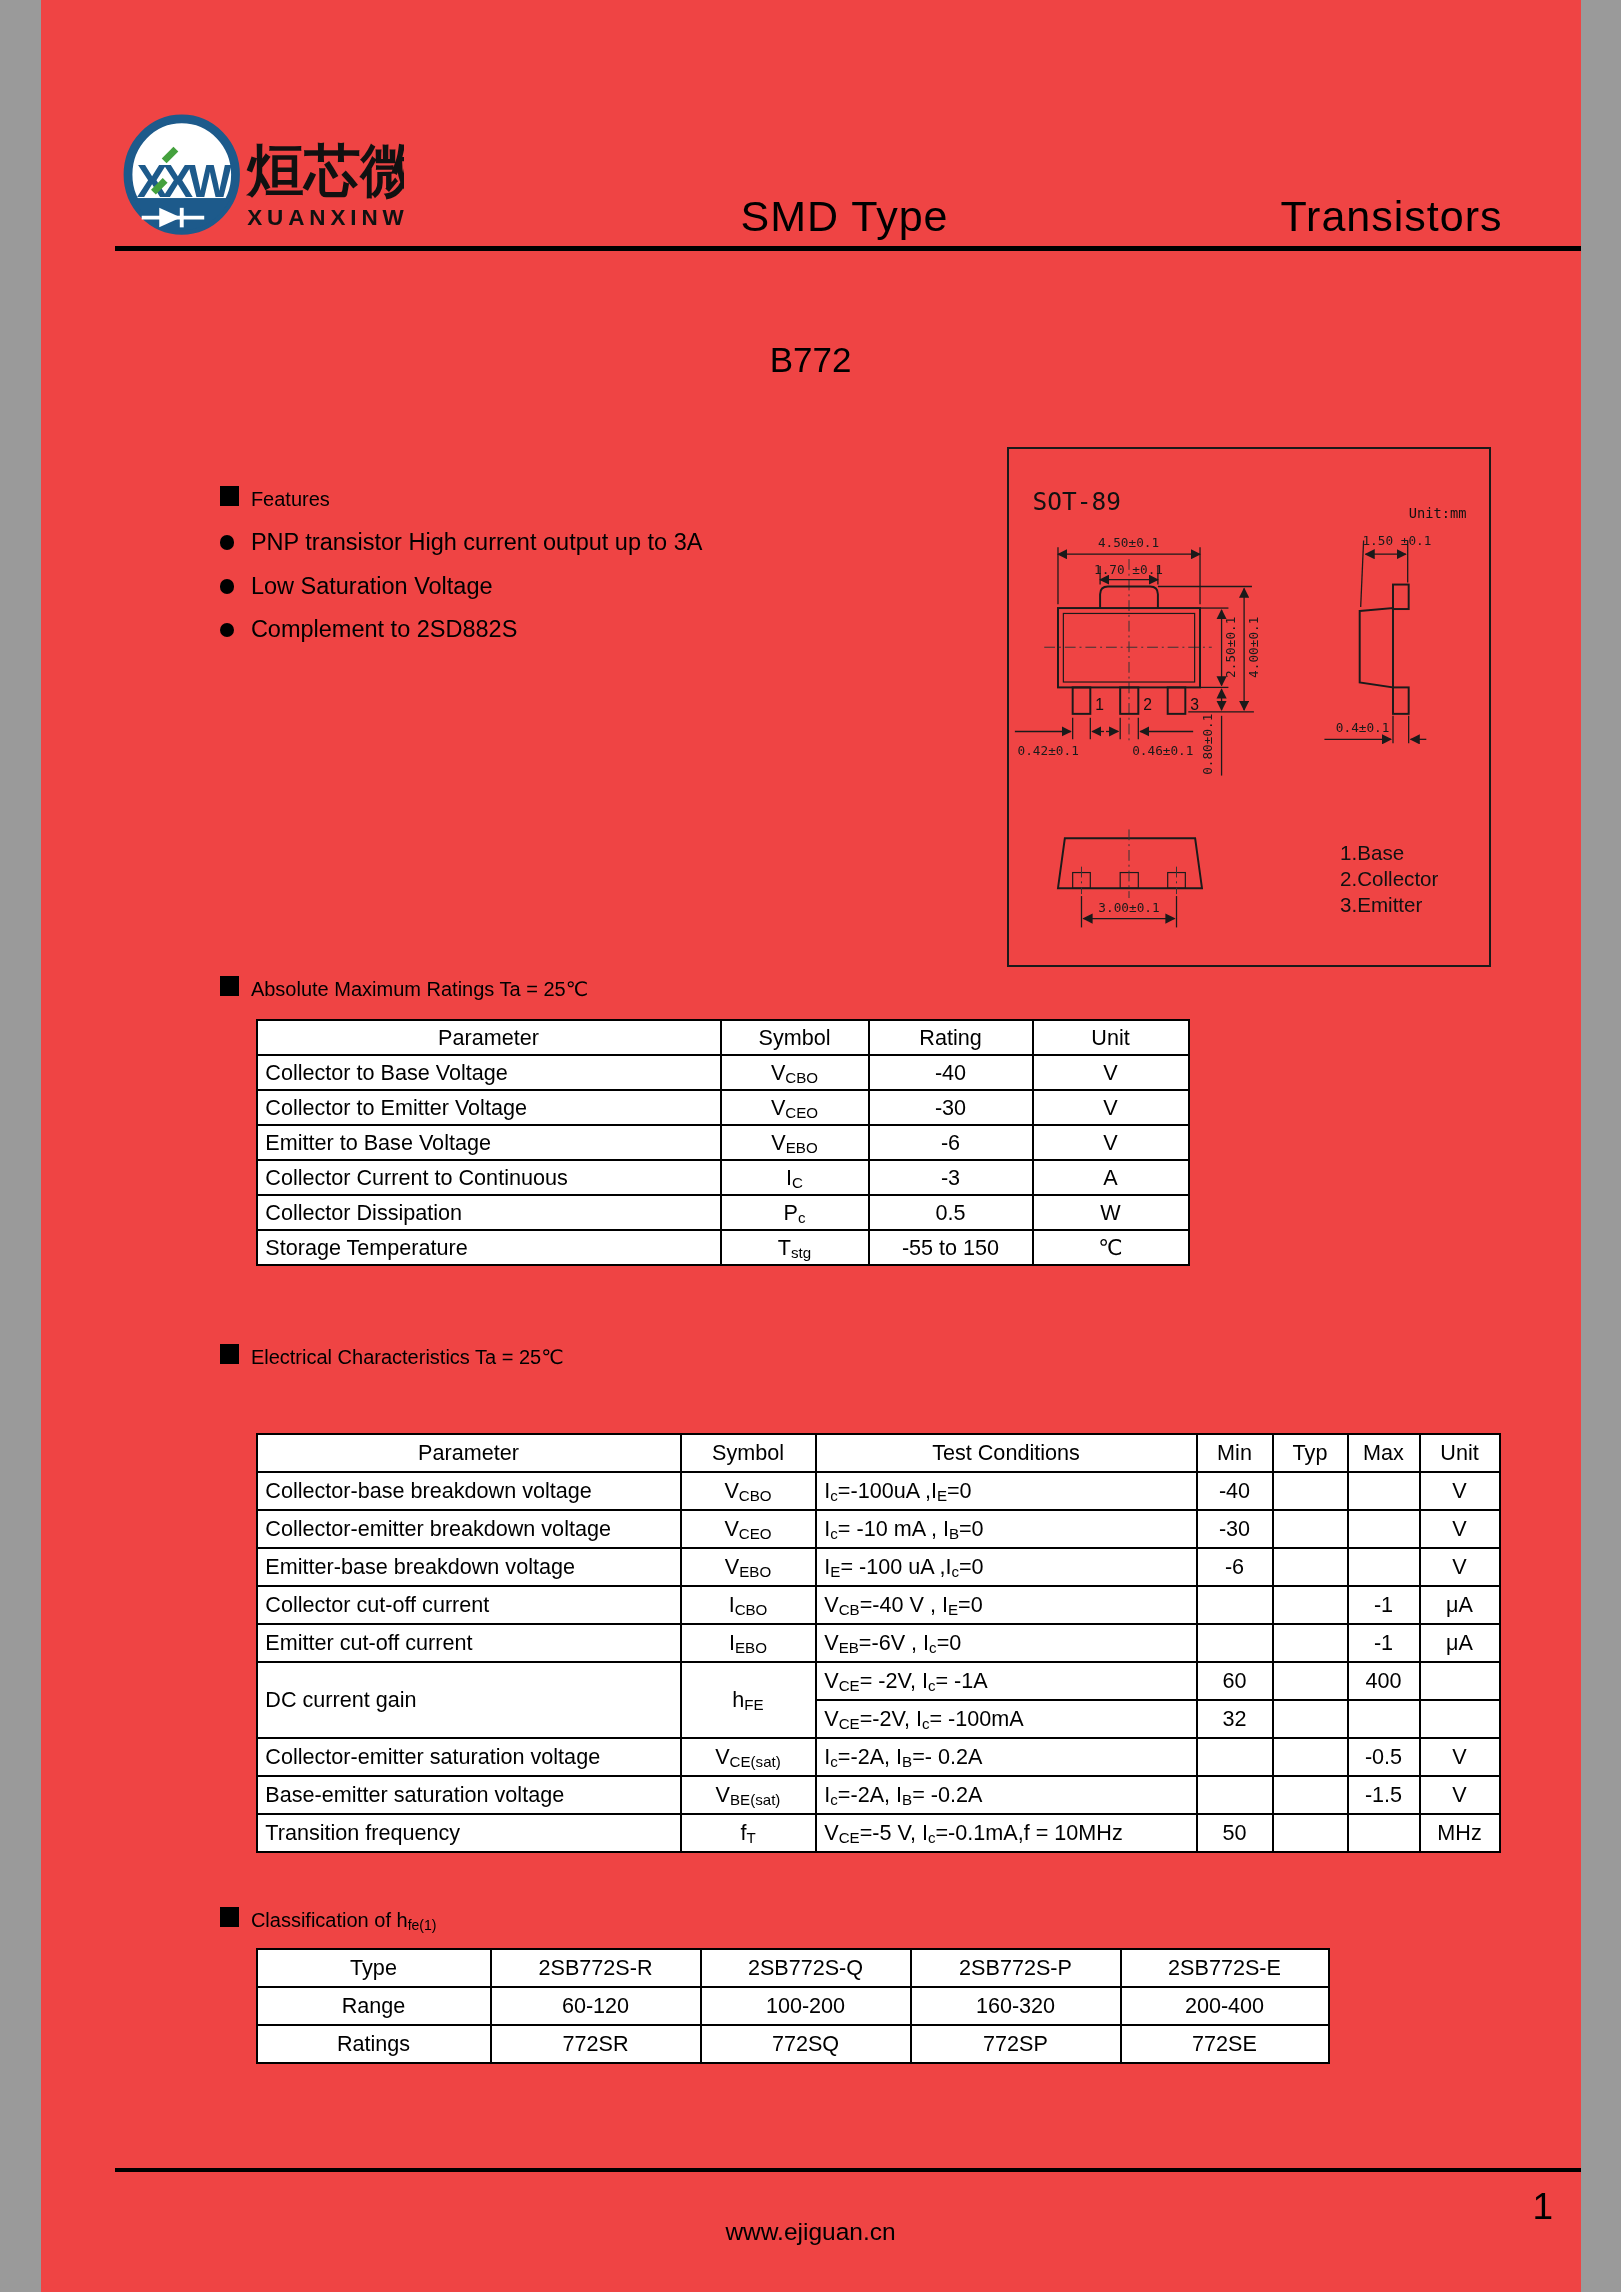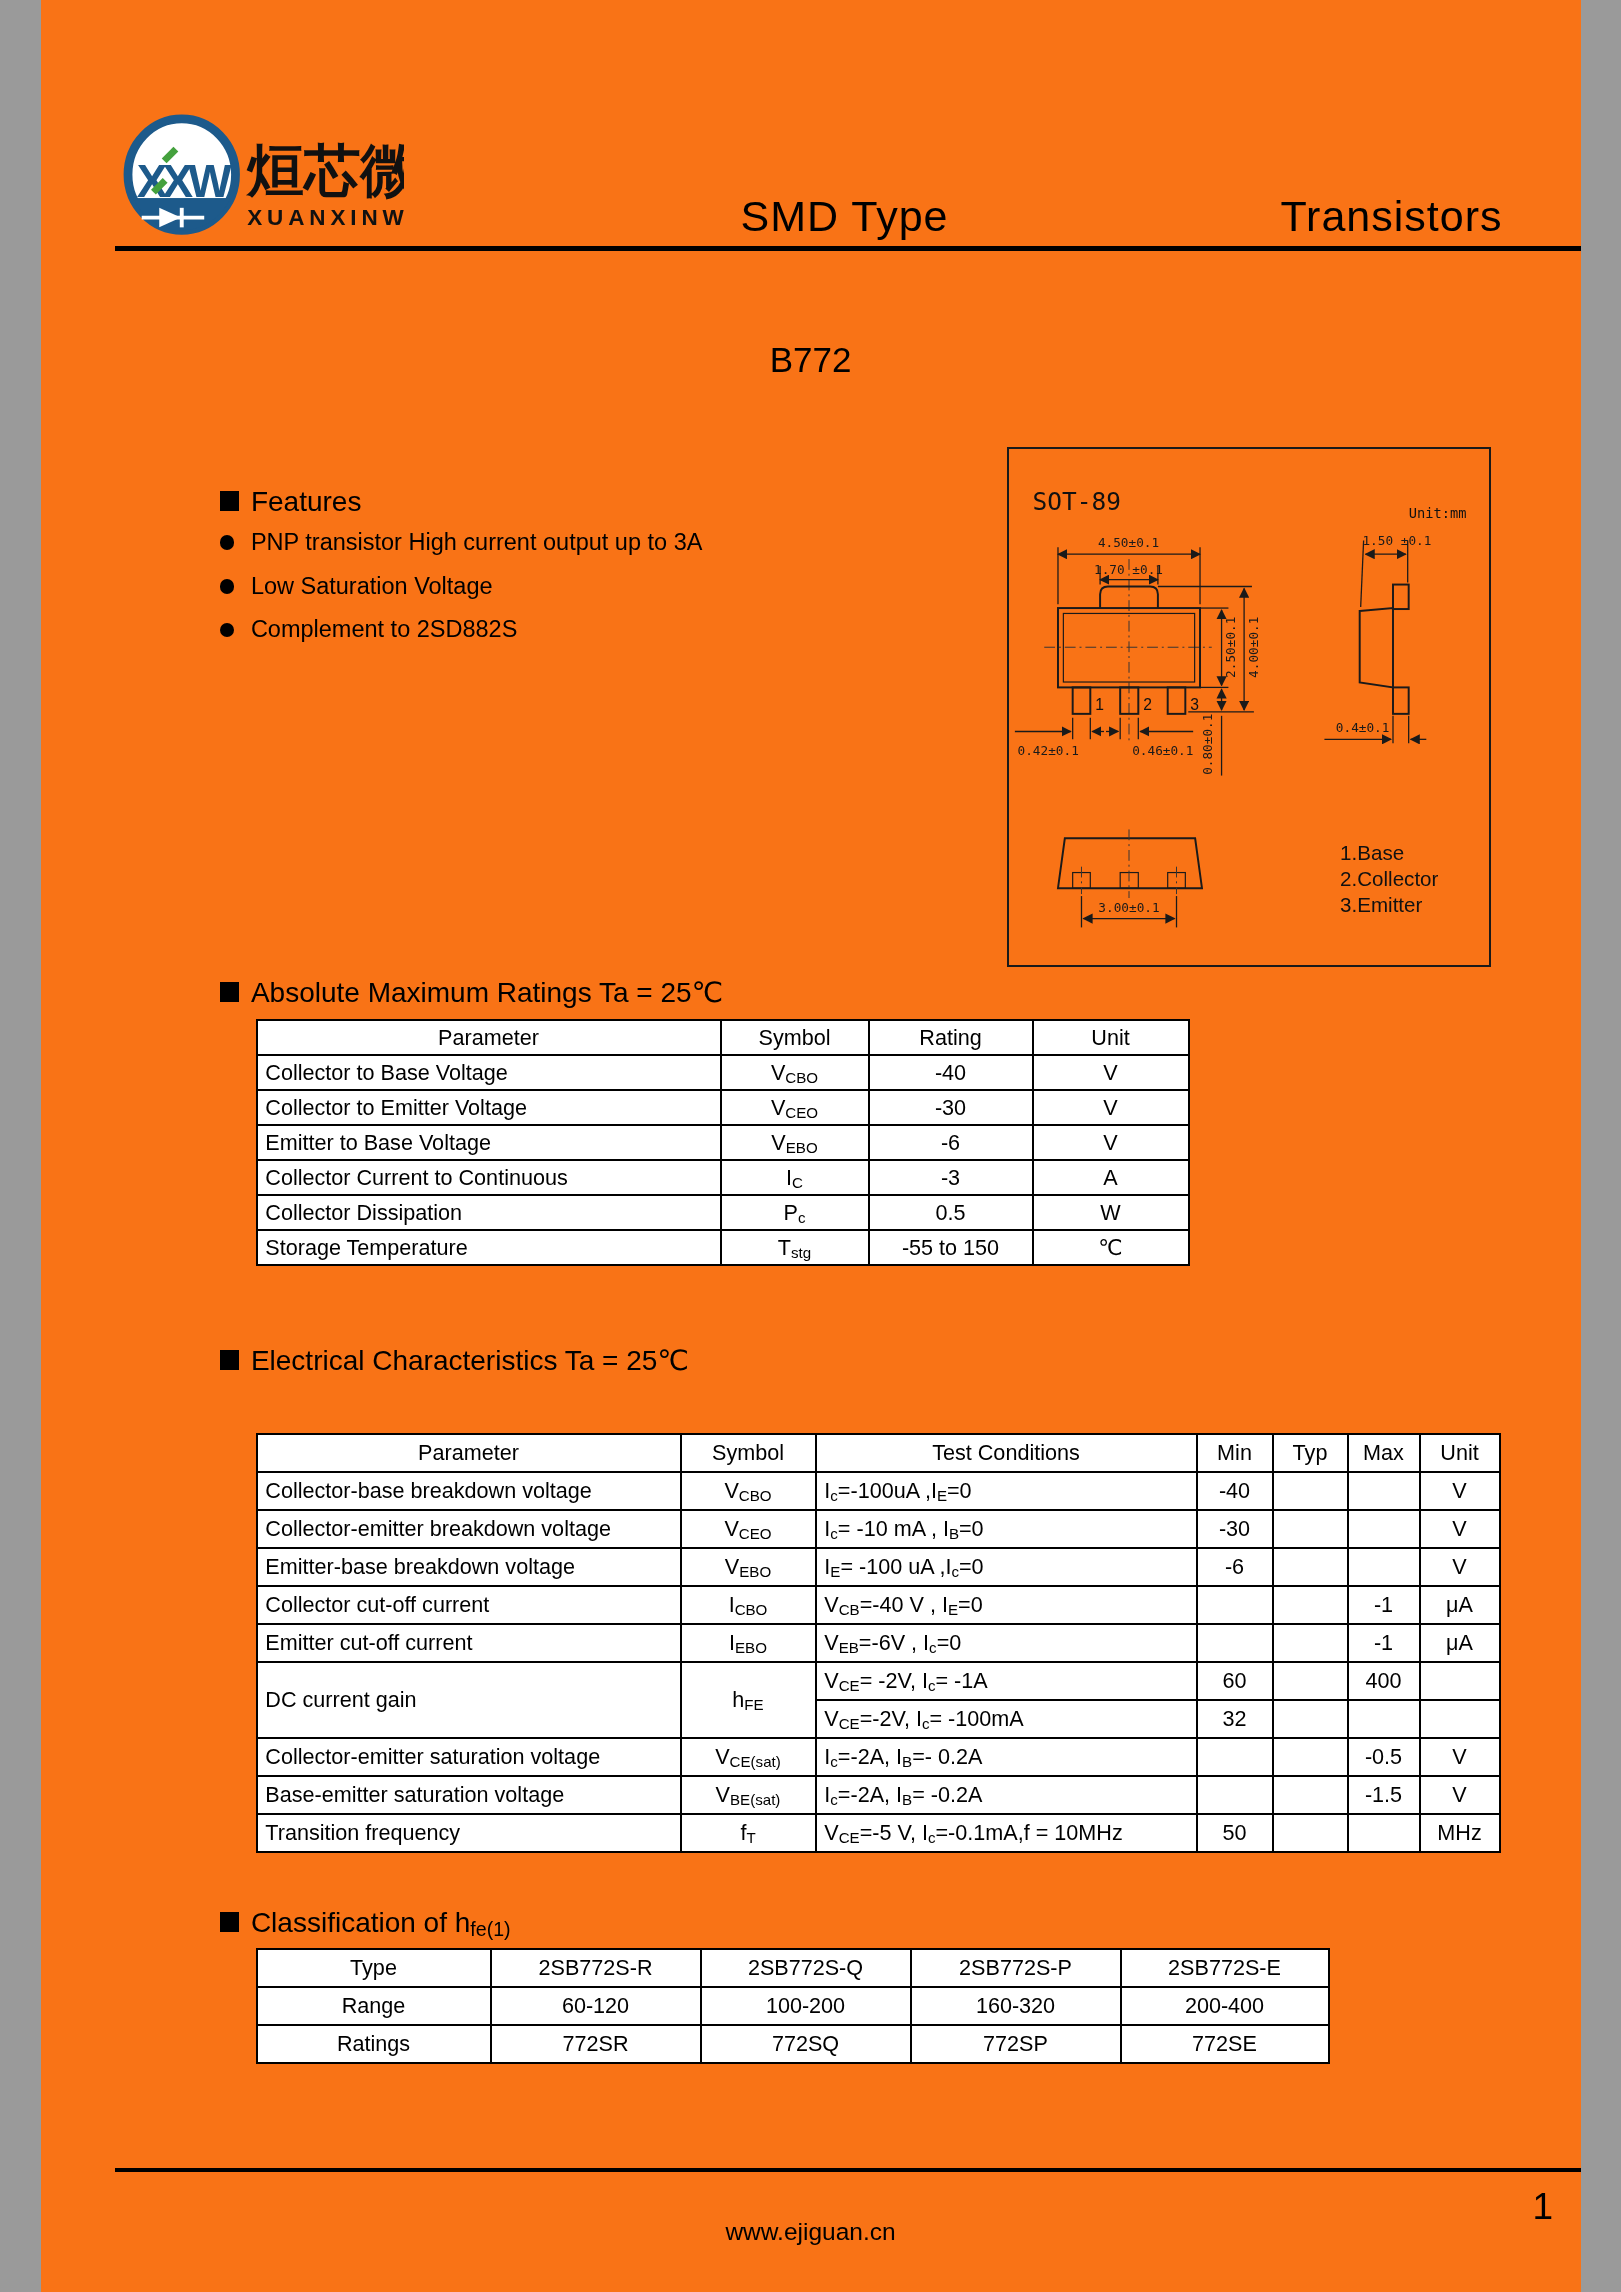--- a/index.html
+++ b/index.html
@@ -1,32 +1,32 @@
 <!DOCTYPE html>
 <html><head>
 <meta charset="utf-8">
 <style>
   html,body { margin:0; padding:0; background:#9a9a9a; }
   .page {
-    position:relative; width:1540px; height:2293px; background:#f97316;
+    position:relative; width:1540px; height:2293px; background:#ef4444;
     margin:0 auto; overflow:hidden;
     font-family:"Liberation Sans","DejaVu Sans",sans-serif; color:#000;
   }
   sub { font-size:0.7em; line-height:0; vertical-align:baseline; position:relative; top:0.22em; }
 
   
   .logo-svg { position:absolute; left:69px; top:114px; }
   .smd-type { position:absolute; left:608px; top:192px; width:392px; text-align:center; font-size:43px; letter-spacing:1px; }
   .category { position:absolute; right:78px; top:192px; font-size:43px; letter-spacing:1px; }
   .rule-top { position:absolute; left:74px; top:246px; width:1475px; height:4.9px; background:#000; }
   .doc-title { position:absolute; left:0; top:272px; width:100%; text-align:center; font-size:35px; font-weight:bold; }
   .part-no   { position:absolute; left:0; top:340px; width:100%; text-align:center; font-size:35px; font-weight:normal; }
 
   
-  .sec-title { position:absolute; font-size:28px; }
+  .sec-title { position:absolute; font-size:20px; }
   .sec-title .sq { display:inline-block; width:19.6px; height:19.6px; background:#000; margin-right:11.8px; }
   .feat-title { left:179px; top:486px; }
   .amr-title  { left:179px; top:976px; }
   .ec-title   { left:179px; top:1344px; }
   .cls-title  { left:179px; top:1907px; }
 
   
   .features { position:absolute; left:179px; top:529px; }
   .feat-item { display:flex; align-items:center; margin-bottom:16.7px; font-size:23.5px; }
   .feat-item .dot { width:14.7px; height:14.7px; border-radius:50%; background:#000; margin-right:16.7px; flex:0 0 auto; }

